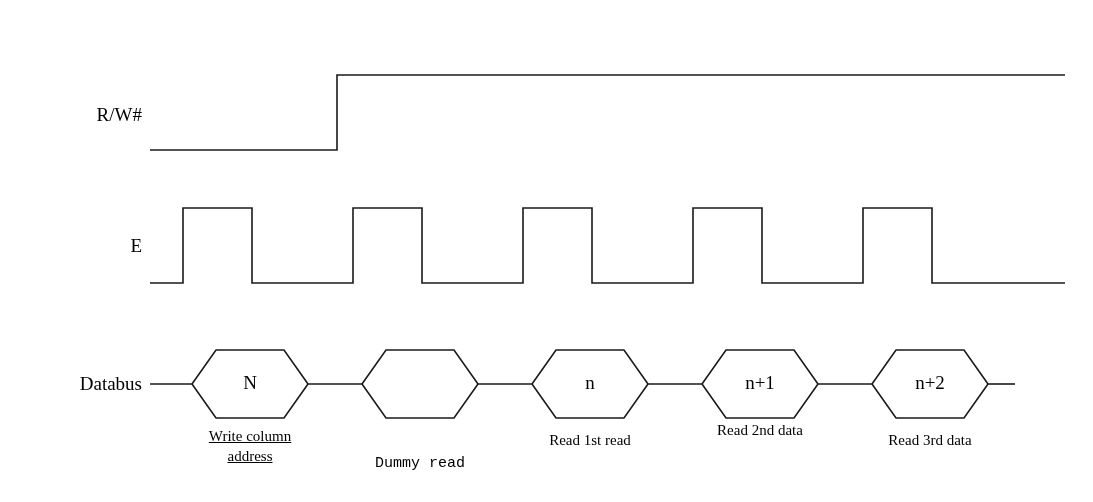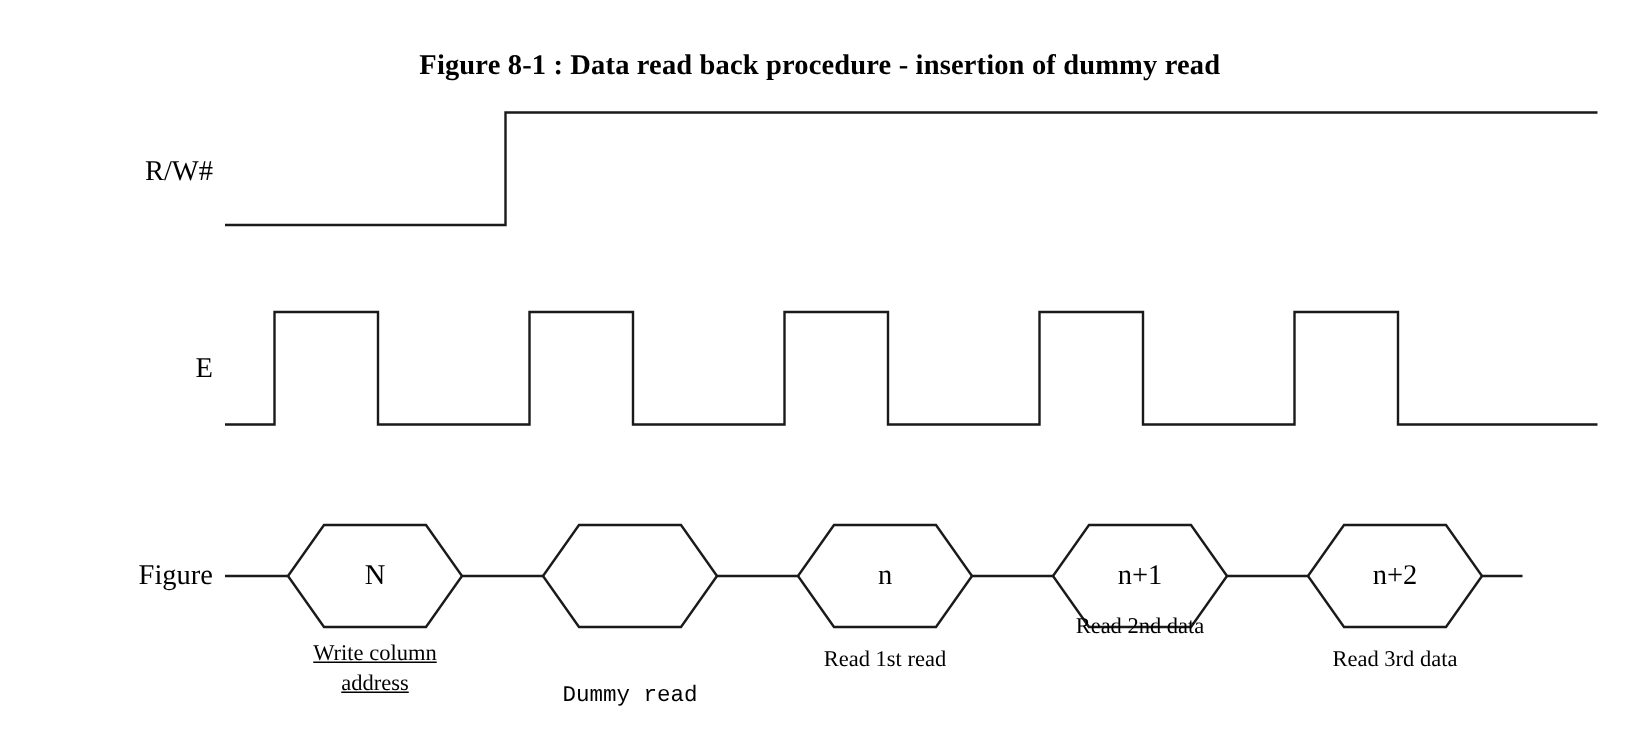--- a/index.html
+++ b/index.html
@@ -80,25 +80,24 @@
     fill: #000000;
     text-anchor: middle;
     dominant-baseline: middle;
   }
 </style>
 </head>
 <body>
 
 <div id="page">
 
-  <div id="figure-title">Figure 8-1 : Data read back procedure - insertion of dummy read</div>
 
   <div class="signal-label" id="label-rw">R/W#</div>
   <div class="signal-label" id="label-e">E</div>
-  <div class="signal-label" id="label-bus">Figure</div>
+  <div class="signal-label" id="label-bus">Databus</div>
 
   <svg id="wave" width="1093" height="502" viewBox="0 0 1093 502">
     <g id="trace-rw">
         <polyline points="150,150 337,150 337,75 1065,75"></polyline>
       </g>
     <g id="trace-e">
         <polyline points="150,283 183,283 183,208 252,208 252,283 353,283 353,208 422,208 422,283 523,283 523,208 592,208 592,283 693,283 693,208 762,208 762,283 863,283 863,208 932,208 932,283 1065,283"></polyline>
       </g>
     <g id="trace-bus">
         <polyline points="150,384 192,384"></polyline>
@@ -122,18 +121,18 @@
         <text class="packet-value" x="930" y="385">n+2</text>
         <polyline points="988,384 1015,384"></polyline>
       </g>
   </svg>
 
   <div id="captions">
       <div class="bus-caption" style="left: 132px; top: 426px; width: 236px; text-decoration: underline;">Write column
 address</div>
       <div class="bus-caption" style="left: 302px; top: 454px; width: 236px; font-family: Liberation Mono, monospace;">Dummy read</div>
       <div class="bus-caption" style="left: 472px; top: 430px; width: 236px;">Read 1st  read</div>
-      <div class="bus-caption" style="left: 642px; top: 408px; width: 236px;">Read 2nd  data</div>
+      <div class="bus-caption" style="left: 642px; top: 420px; width: 236px;">Read 2nd  data</div>
       <div class="bus-caption" style="left: 812px; top: 430px; width: 236px;">Read 3rd  data</div>
     </div>
 
 
 </div>
 
 </body></html>

